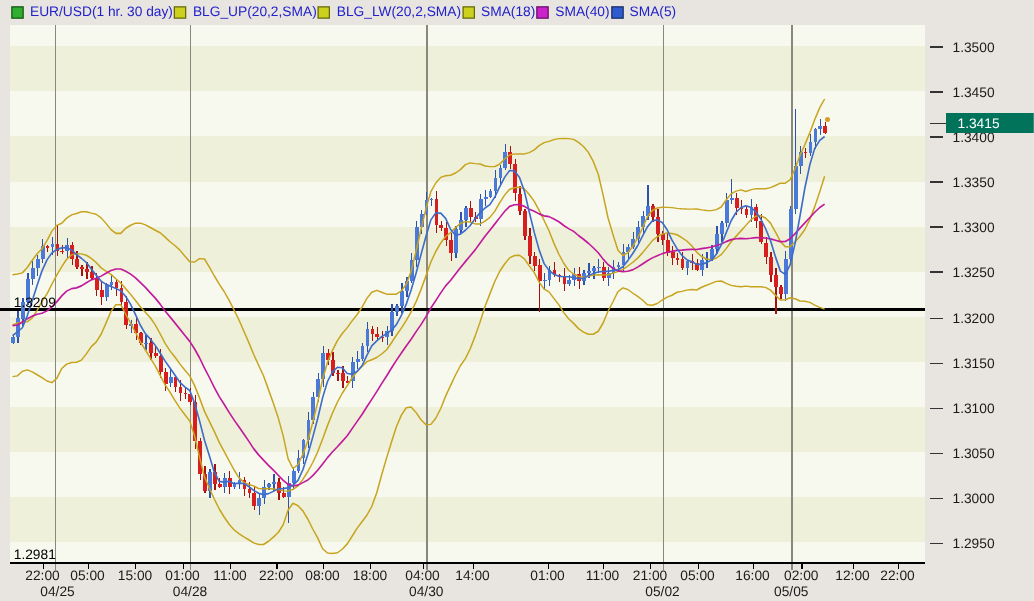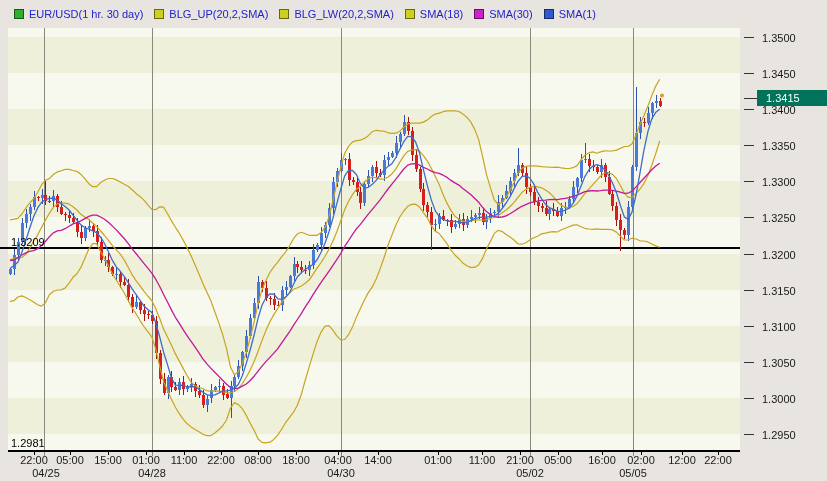--- a/index.html
+++ b/index.html
@@ -1,20 +1,20 @@
 <!DOCTYPE html>
 <html><head>
 <meta charset="utf-8">
 <style>
   html,body{margin:0;padding:0;}
   body{font-family:"Liberation Sans",sans-serif;}
   .screen{position:relative;width:827px;height:481px;overflow:hidden;background:#e8e4df;}
   .chart-svg{position:absolute;left:0;top:0;}
-  .legend{position:absolute;left:0;top:0;right:0;height:28px;display:flex;align-items:center;
-          gap:11px;padding-left:14px;font-size:11px;color:#2222cc;background:#e8e4df;}
+  .legend{position:absolute;left:0;top:0;right:0;height:20px;display:flex;align-items:center;
+          gap:1px;padding-left:9px;font-size:11px;color:#2222cc;background:#e8e4df;}
   .legend-item{display:inline-flex;align-items:center;white-space:nowrap;cursor:default;}
   .swatch{width:8px;height:8px;display:inline-block;margin-right:5px;border:1px solid rgba(0,0,0,.5);}
 </style>
 </head>
 <body>
 
 <div class="screen">
   <div id="chart-host">
       <svg class="chart-svg" width="827" height="481" viewBox="0 0 827 481" xmlns="http://www.w3.org/2000/svg">
         <rect x="0" y="0" width="827" height="481" fill="#e8e4df" shape-rendering="crispEdges"></rect>
@@ -460,20 +460,20 @@
     <span class="legend-item">
       <span class="swatch" style="background: rgb(205, 209, 30);"></span>
       <span>BLG_LW(20,2,SMA)</span>
     </span>
     <span class="legend-item">
       <span class="swatch" style="background: rgb(205, 209, 30);"></span>
       <span>SMA(18)</span>
     </span>
     <span class="legend-item">
       <span class="swatch" style="background: rgb(204, 34, 204);"></span>
-      <span>SMA(30)</span>
+      <span>SMA(40)</span>
     </span>
     <span class="legend-item">
       <span class="swatch" style="background: rgb(46, 91, 208);"></span>
-      <span>SMA(1)</span>
+      <span>SMA(5)</span>
     </span>
   </div>
 </div>
 
 </body></html>

